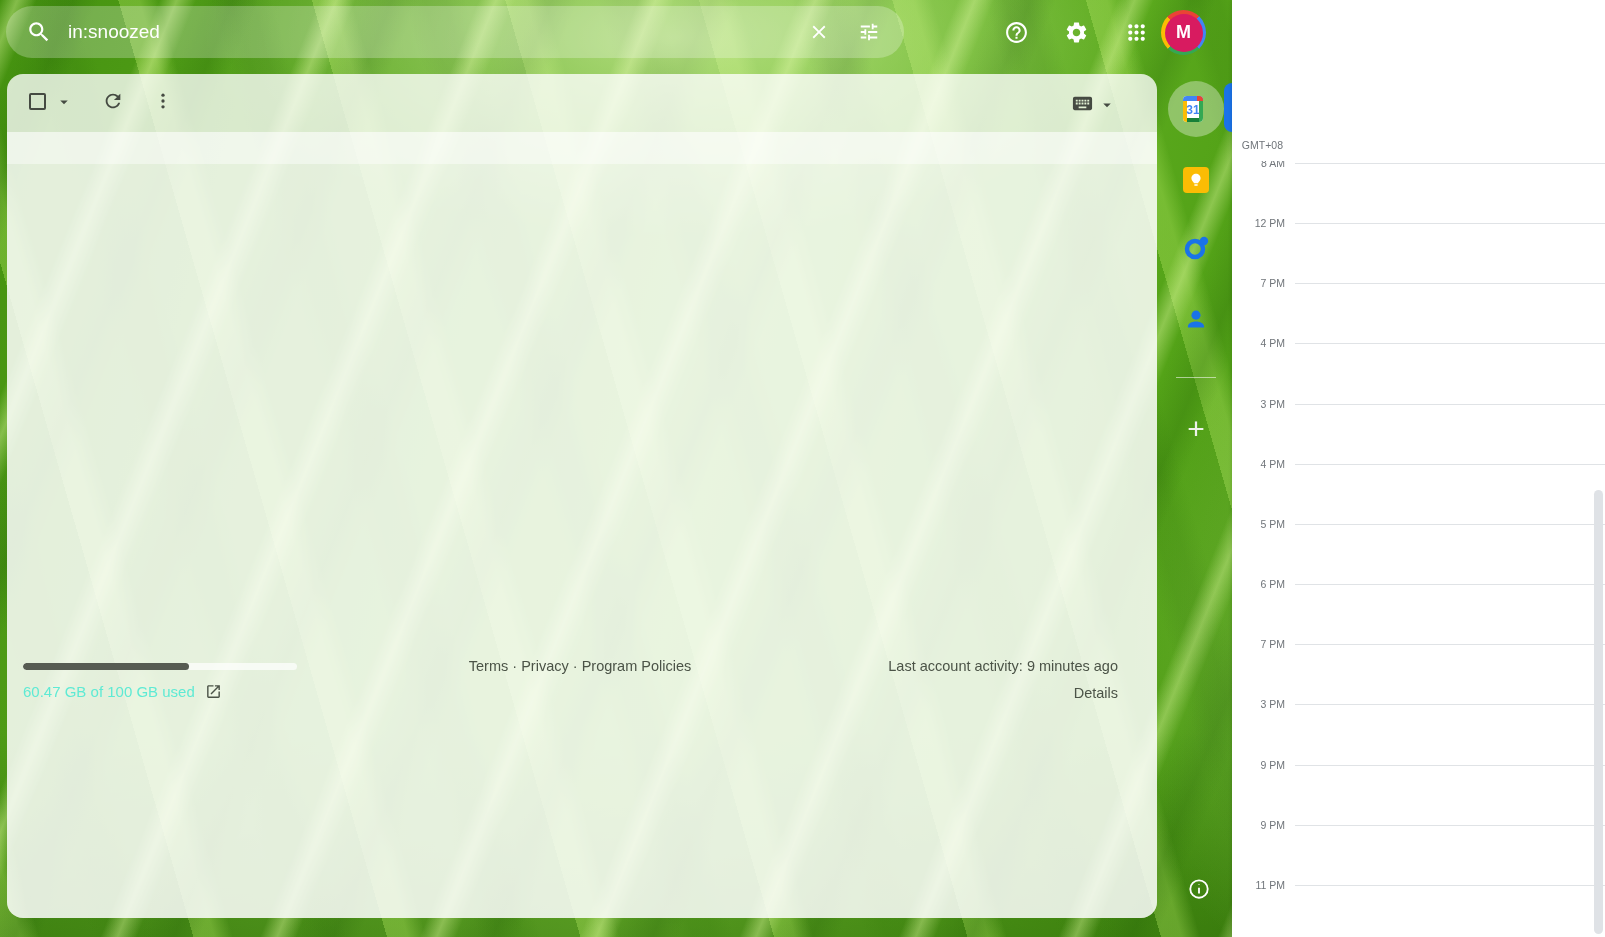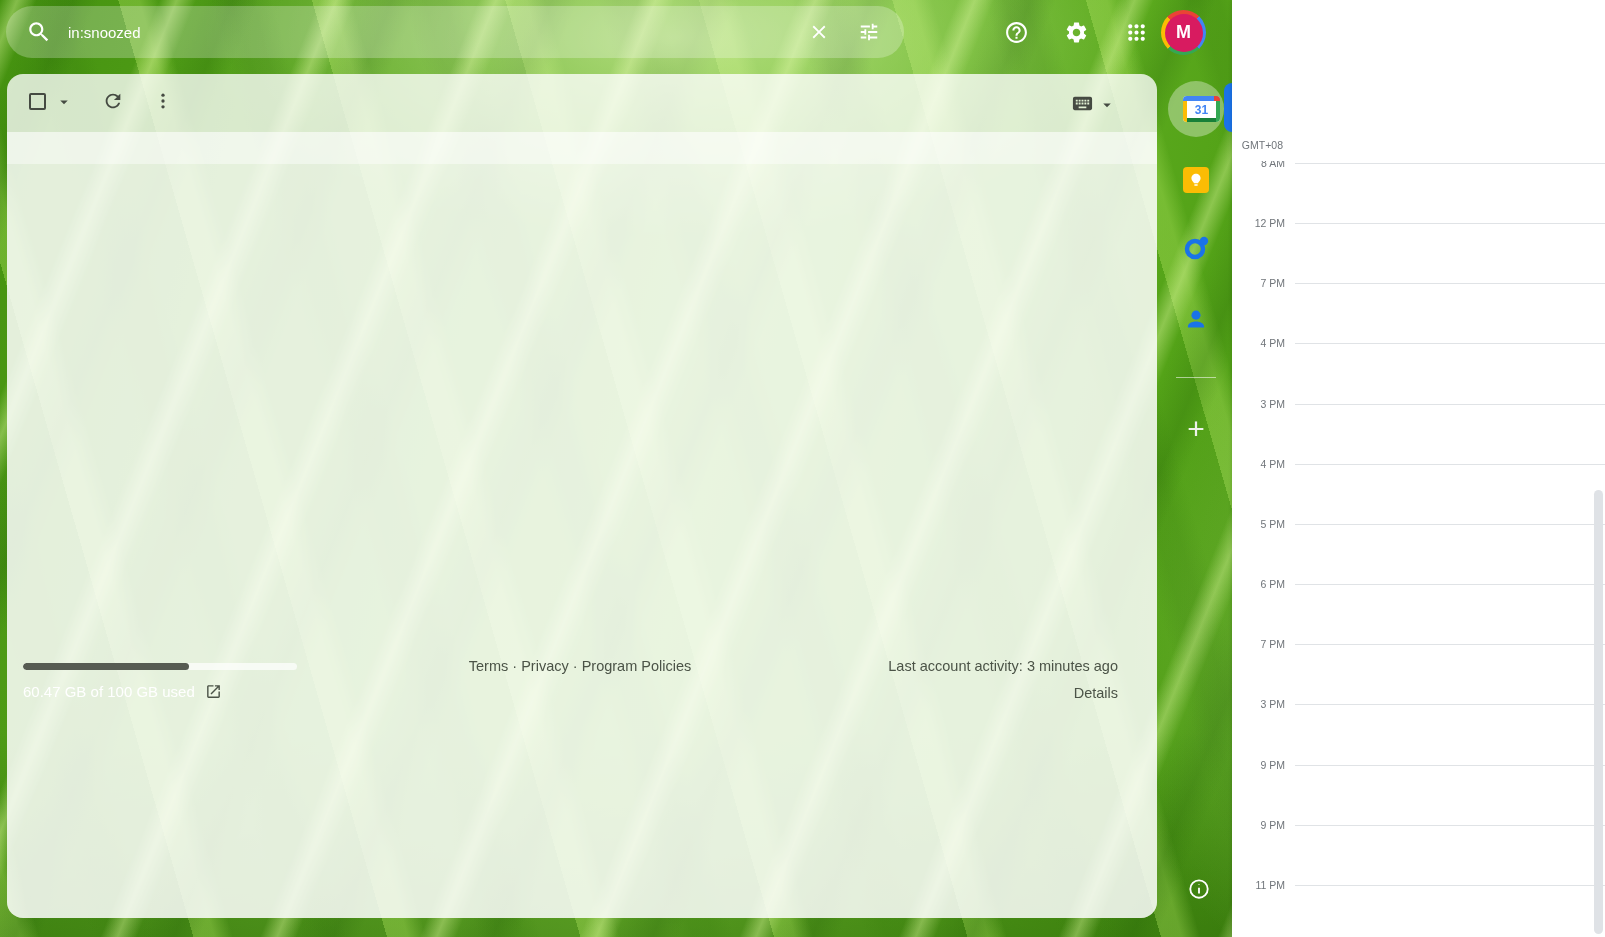--- a/index.html
+++ b/index.html
@@ -15,21 +15,21 @@
       repeating-linear-gradient(74deg, rgba(172,226,92,.38) 0 20px, rgba(172,226,92,0) 38px 88px, rgba(58,128,14,.26) 108px 128px, rgba(58,128,14,0) 148px 186px),
       linear-gradient(180deg, rgba(0,0,0,0) 78%, rgba(18,58,0,.28) 100%),
       linear-gradient(105deg, #44910f 0%, #58a51d 22%, #6db92c 45%, #54a318 68%, #418c0e 88%, #377f0a 100%);}
   
   .searchbar{position:absolute;left:6px;top:6px;width:898px;height:52px;border-radius:26px;
     background:rgba(255,255,255,.25);display:flex;align-items:center;padding:0 16px 0 20px;}
   .searchbar svg{display:block;}
   .icon-btn{background:none;border:none;padding:0;display:flex;align-items:center;justify-content:center;cursor:pointer;color:#fff;}
   .search-glyph{width:26px;height:26px;}
   .search-input{flex:1;margin-left:14px;background:transparent;border:none;outline:none;
-    color:#fff;font-size:15px;font-family:"Liberation Sans",sans-serif;}
+    color:#fff;font-size:19px;font-family:"Liberation Sans",sans-serif;}
   .sb-right{display:flex;align-items:center;gap:28px;margin-right:8px;}
   .sb-right .icon-btn svg{width:22px;height:22px;}
   
   .top-action{position:absolute;top:12px;width:40px;height:40px;color:#fff;}
   .top-action svg{width:25px;height:25px;}
   .avatar-ring{position:absolute;left:1161px;top:10px;width:45px;height:45px;border-radius:50%;
     background:conic-gradient(from -45deg,#ea4335 0 25%,#4285f4 0 50%,#34a853 0 75%,#fbbc04 0 100%);
     display:flex;align-items:center;justify-content:center;cursor:pointer;border:none;padding:0;}
   .avatar{width:38px;height:38px;border-radius:50%;background:#d81b60;color:#fff;
     display:flex;align-items:center;justify-content:center;font-size:18px;font-weight:bold;}
@@ -40,27 +40,27 @@
   .checkbox{position:absolute;left:22px;top:19px;width:17px;height:17px;border:2px solid #454a42;border-radius:2px;cursor:pointer;background:transparent;}
   .tb-abs{position:absolute;background:none;border:none;padding:0;color:#454a42;cursor:pointer;display:flex;}
   .empty-row{height:32px;background:rgba(255,255,255,.60);}
   .mail-body{position:relative;flex:1;background:rgba(255,255,255,.32);color:#4b5347;}
   .storage-bar{position:absolute;left:16px;top:499px;width:274px;height:7px;border-radius:4px;
     background:rgba(255,255,255,.70);overflow:hidden;}
   .storage-fill{height:100%;background:#565b52;border-radius:4px;}
   .center-links{position:absolute;left:0;right:4px;top:494px;text-align:center;font-size:14.5px;}
   .center-links a,.mail-body a{color:#4b5347;text-decoration:none;cursor:pointer;}
   .activity{position:absolute;right:39px;top:494px;font-size:14.5px;}
-  .storage-line{position:absolute;left:16px;top:519px;display:flex;align-items:center;gap:10px;font-size:15px;color:#ffffff;}
+  .storage-line{position:absolute;left:16px;top:519px;display:flex;align-items:center;gap:10px;font-size:15px;color:#5eead4;}
   .storage-line svg{width:17px;height:17px;color:#4b5347;}
   .details{position:absolute;right:39px;top:521px;font-size:14.5px;}
   
   .strip-btn{position:absolute;background:none;border:none;padding:0;cursor:pointer;}
   .cal-highlight{position:absolute;left:1168px;top:81px;width:56px;height:56px;border-radius:50%;background:rgba(255,255,255,.34);}
-  .gcal-tile{position:absolute;left:1183px;top:96px;width:37px;height:26px;border-radius:4px;background:#fff;overflow:hidden;}
+  .gcal-tile{position:absolute;left:1183px;top:96px;width:20px;height:26px;border-radius:4px;background:#fff;overflow:hidden;}
   .gcal-tile .e-top{position:absolute;top:0;left:0;right:0;height:5px;background:#4285f4;}
   .gcal-tile .e-corner{position:absolute;top:0;right:0;width:6px;height:5px;background:#ea4335;}
   .gcal-tile .e-left{position:absolute;top:5px;left:0;bottom:0;width:4px;background:#fbbc04;}
   .gcal-tile .e-right{position:absolute;top:5px;right:0;bottom:0;width:4px;background:#34a853;}
   .gcal-tile .e-bottom{position:absolute;bottom:0;left:4px;right:4px;height:4px;background:#188038;}
   .gcal-num{position:absolute;inset:5px 4px 4px 4px;display:flex;align-items:center;justify-content:center;
     color:#4285f4;font-size:12px;font-weight:bold;}
   .active-bar{position:absolute;left:1224px;top:83px;width:8px;height:49px;background:#1a73e8;border-radius:8px 0 0 8px;}
   .keep-tile{position:absolute;left:1183px;top:167px;width:26px;height:26px;border-radius:4px;background:#fbbc04;
     display:flex;align-items:center;justify-content:center;}
@@ -176,21 +176,21 @@
       <div class="storage-bar">
         <div class="storage-fill" style="width: 60.47%;"></div>
       </div>
       <div class="center-links">
         <a>Terms</a>
         <span>·</span>
         <a>Privacy</a>
         <span>·</span>
         <a>Program Policies</a>
       </div>
-      <div class="activity">Last account activity: 3 minutes ago</div>
+      <div class="activity">Last account activity: 9 minutes ago</div>
       <div class="storage-line">
         <span>60.47 GB of 100 GB used</span>
         <span class="icon-btn" style="color:#4b5347;">
           <svg viewBox="0 0 24 24" fill="currentColor">
               <path d="M19 19H5V5h7V3H5c-1.11 0-2 .9-2 2v14c0 1.1.89 2 2 2h14c1.1 0 2-.9 2-2v-7h-2v7zM14 3v2h3.59l-9.83 9.83 1.41 1.41L19 6.41V10h2V3h-7z"></path>
             </svg>
         </span>
       </div>
       <a class="details">Details</a>
     </div>

